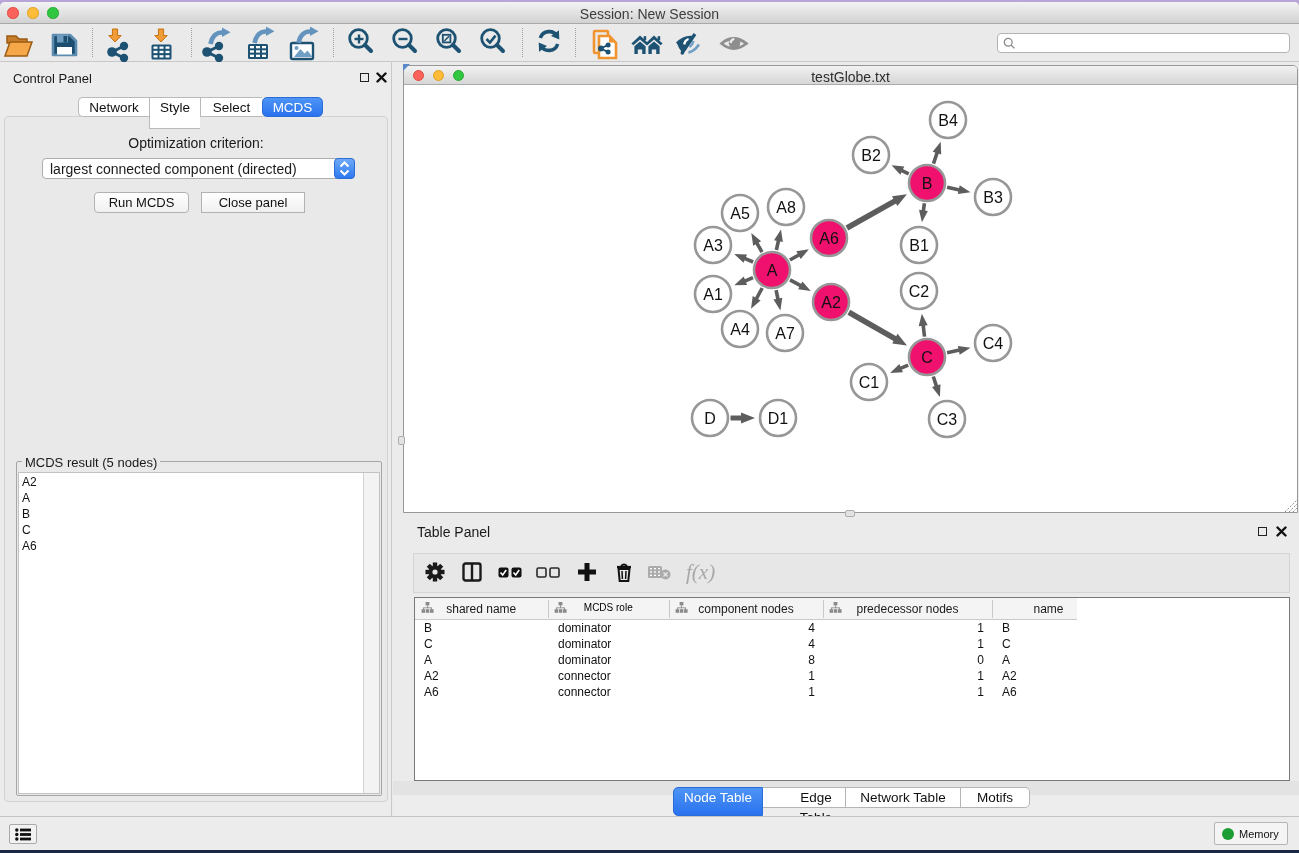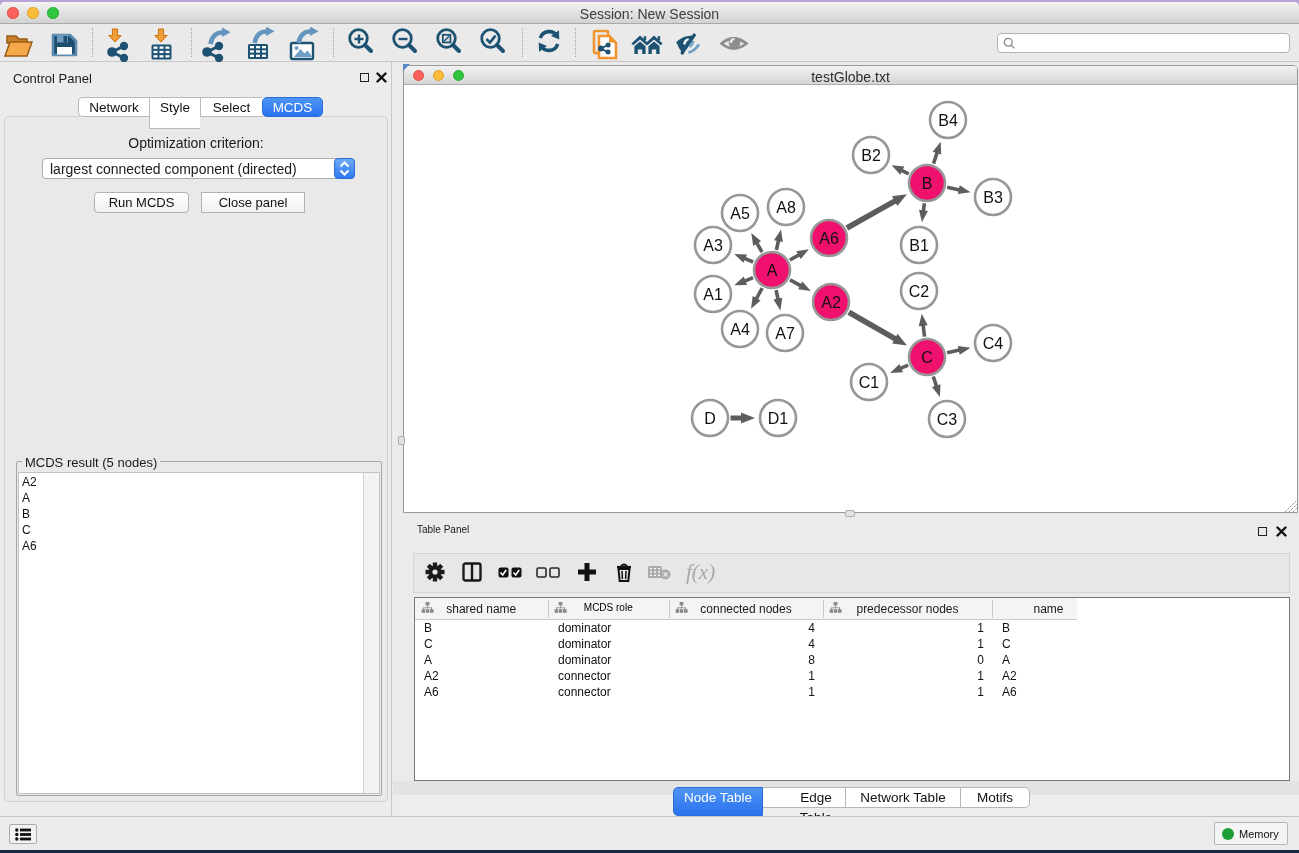--- a/index.html
+++ b/index.html
@@ -273,21 +273,21 @@
 <text x="544" y="339.5" text-anchor="middle" font-size="16" fill="#111">C3</text>
 <text x="337" y="133.5" text-anchor="middle" font-size="16" fill="#111">A5</text>
 <text x="383" y="127.5" text-anchor="middle" font-size="16" fill="#111">A8</text>
 <text x="310" y="165.5" text-anchor="middle" font-size="16" fill="#111">A3</text>
 <text x="310" y="214.5" text-anchor="middle" font-size="16" fill="#111">A1</text>
 <text x="337" y="249.5" text-anchor="middle" font-size="16" fill="#111">A4</text>
 <text x="382" y="253.5" text-anchor="middle" font-size="16" fill="#111">A7</text>
 <text x="307" y="338.5" text-anchor="middle" font-size="16" fill="#111">D</text>
 <text x="375" y="338.5" text-anchor="middle" font-size="16" fill="#111">D1</text>
   </svg>
-<div class="abs" style="left:417px;top:524px;font-size:10px;color:#1a1a1a;">Table Panel</div>
+<div class="abs" style="left:417px;top:524px;font-size:14px;color:#1a1a1a;">Table Panel</div>
 <div class="abs" style="left:1258px;top:527px;width:9px;height:9px;border:1.5px solid #222;"></div>
 <svg class="abs" style="left:1276px;top:526px" width="11" height="11" viewBox="0 0 11 11">
     <path d="M1.5 1.5 L9.5 9.5 M9.5 1.5 L1.5 9.5" stroke="#111" stroke-width="2.4" stroke-linecap="round"></path>
   </svg>
 <div class="abs" style="left:413px;top:553px;width:877px;height:40px;background:#e7e7e7;border:1px solid #d4d4d4;"></div>
 <svg class="abs" style="left:425px;top:562px" width="20" height="20" viewBox="-10 -10 20 20">
     <g fill="#1a1a1a">
       <rect x="-2.2" y="-9.5" width="4.4" height="5" transform="rotate(0)"></rect>
       <rect x="-2.2" y="-9.5" width="4.4" height="5" transform="rotate(45)"></rect>
       <rect x="-2.2" y="-9.5" width="4.4" height="5" transform="rotate(90)"></rect>
@@ -371,21 +371,21 @@
 <rect x="6.1" y="3.4" width="0.9" height="2.4"></rect>
       <rect x="2.2" y="5.4" width="8.6" height="0.9"></rect>
 <rect x="2" y="5.8" width="0.9" height="1.4"></rect>
       <rect x="10.1" y="5.8" width="0.9" height="1.4"></rect>
 <rect x="0.6" y="7.2" width="3.6" height="3.6"></rect>
       <rect x="4.9" y="7.2" width="3.4" height="3.6"></rect>
       <rect x="9" y="7.2" width="3.6" height="3.6"></rect>
     </g>
   </svg>
 <div class="abs" style="left:669px;top:600px;height:18px;border-left:1px solid #c9c9c9;"></div>
-<div class="abs" style="left:669px;top:602px;width:154px;text-align:center;font-size:12px;color:#1a1a1a;"><span style="padding-left:0px">connected nodes</span></div>
+<div class="abs" style="left:669px;top:602px;width:154px;text-align:center;font-size:12px;color:#1a1a1a;"><span style="padding-left:0px">component nodes</span></div>
 <svg class="abs" style="left:675px;top:602px" width="13" height="11" viewBox="0 0 13 11">
 <g fill="#8a8a8a">
       <rect x="4.6" y="0" width="3.8" height="3.4"></rect>
 <rect x="6.1" y="3.4" width="0.9" height="2.4"></rect>
       <rect x="2.2" y="5.4" width="8.6" height="0.9"></rect>
 <rect x="2" y="5.8" width="0.9" height="1.4"></rect>
       <rect x="10.1" y="5.8" width="0.9" height="1.4"></rect>
 <rect x="0.6" y="7.2" width="3.6" height="3.6"></rect>
       <rect x="4.9" y="7.2" width="3.4" height="3.6"></rect>
       <rect x="9" y="7.2" width="3.6" height="3.6"></rect>

